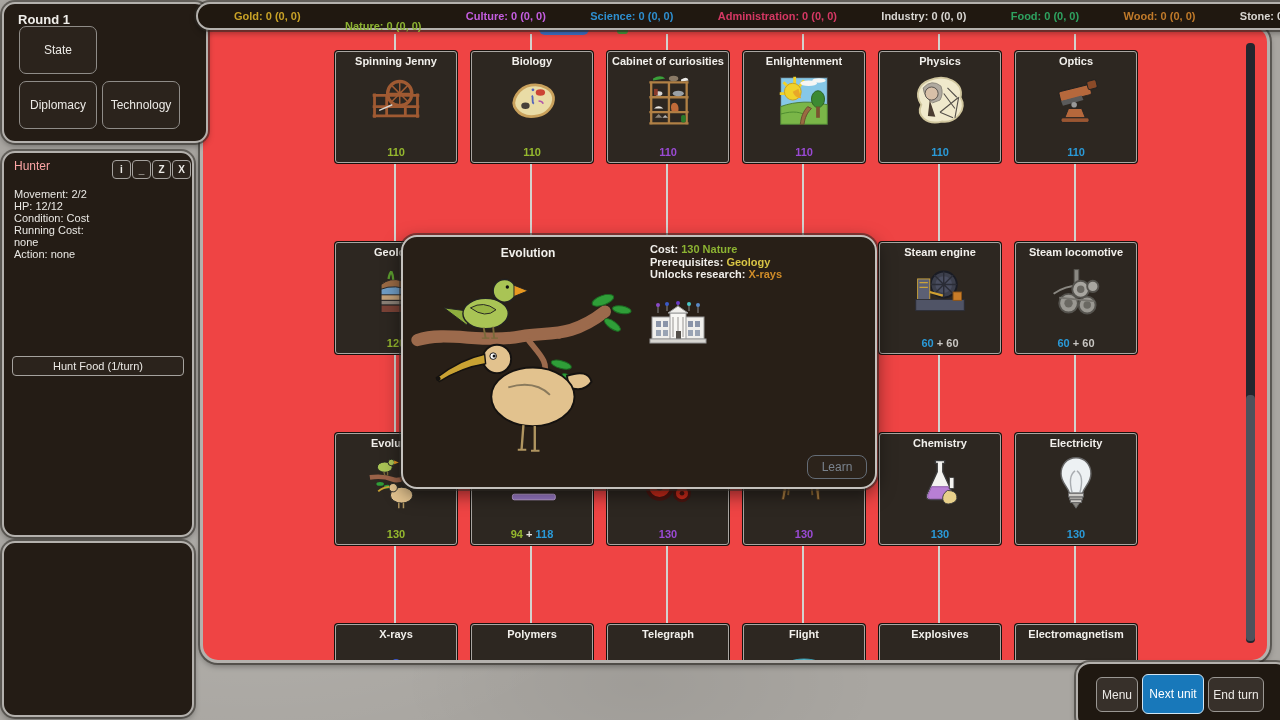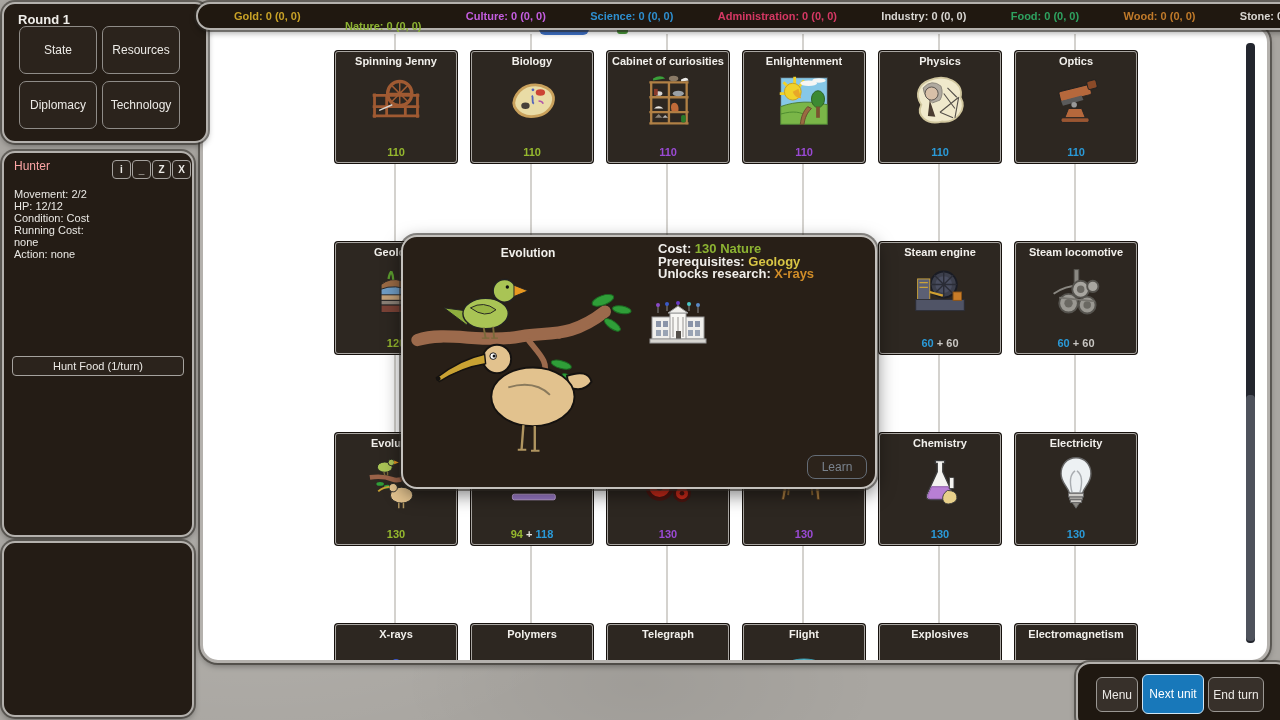--- a/index.html
+++ b/index.html
@@ -29,38 +29,38 @@
   .unit-panel{left:2px;top:151px;width:188px;height:382px;z-index:30;}
   .unit-title{position:absolute;left:10px;top:6px;font-size:12px;color:#fca5a5;}
   .win-btn{position:absolute;top:7px;width:17px;height:17px;background:#2b231c;border:1px solid #a5a29e;border-radius:4px;
     color:#eceae6;font-size:10px;font-weight:bold;display:flex;align-items:center;justify-content:center;cursor:pointer;}
   .unit-stats{position:absolute;left:10px;top:35px;font-size:11px;line-height:12px;color:#eae8e4;}
   .action-btn{position:absolute;left:8px;top:203px;width:170px;height:18px;background:#2b231c;border:1px solid #a5a29e;
     border-radius:4px;color:#eceae6;font-size:11px;display:flex;align-items:center;justify-content:center;cursor:pointer;}
   .empty-panel{left:2px;top:541px;width:188px;height:172px;z-index:30;}
   
   .main-panel{left:200px;top:24px;width:1064px;height:633px;border-radius:18px;border-width:3px;
-    background:#ffffff;overflow:hidden;z-index:10;}
+    background:#ef4444;overflow:hidden;z-index:10;}
   .conn{position:absolute;width:2px;background:#d4d2ce;}
   .card{position:absolute;width:120px;height:110px;background:#2d2721;border:1px solid #a9a6a2;border-radius:3px;
     box-shadow:0 0 0 1px #16110d;cursor:pointer;}
   .card .t{position:absolute;top:3px;left:2px;right:2px;text-align:center;font-size:11px;font-weight:600;
     color:#f2f0ec;white-space:nowrap;overflow:hidden;}
   .card .ic{position:absolute;left:32px;top:21px;width:56px;height:56px;}
   .card .ic svg{width:100%;height:100%;}
   .card .cost{position:absolute;bottom:4px;left:0;right:0;text-align:center;font-size:11px;font-weight:bold;color:#ccc;}
   .sb-track{position:absolute;left:1043px;top:16px;width:9px;height:600px;background:#23262e;border-radius:4px;}
   .sb-thumb{position:absolute;left:0;top:352px;width:9px;height:246px;background:#4e525c;border-radius:4px;cursor:pointer;}
   .sliver-blue{position:absolute;left:336px;top:0;width:50px;height:8px;background:#3f72c8;border-radius:0 0 6px 6px;}
   .sliver-green{position:absolute;left:414px;top:1px;width:11px;height:6px;background:#4a9a3a;border-radius:0 0 3px 3px;}
   
   .popup{position:absolute;left:198px;top:208px;width:472px;height:250px;background:#281f17;
     border:2px solid #c4c1bd;border-radius:16px;box-shadow:0 0 0 2px rgba(45,41,36,.55),0 6px 18px rgba(0,0,0,.5);z-index:20;}
   .popup-title{position:absolute;left:40px;top:9px;width:170px;text-align:center;font-size:12px;font-weight:600;color:#f2f0ec;}
-  .popup-info{position:absolute;left:255px;top:6px;font-size:13px;line-height:12.5px;color:#f0eeea;font-weight:600;}
+  .popup-info{position:absolute;left:247px;top:6px;font-size:11px;line-height:12.5px;color:#f0eeea;font-weight:600;}
   .learn-btn{position:absolute;right:8px;bottom:8px;width:58px;height:22px;background:rgba(255,255,255,.02);
     border:1px solid #646c76;border-radius:8px;color:#7a838e;font-size:12px;
     display:flex;align-items:center;justify-content:center;cursor:default;}
   .bird-art{position:absolute;left:8px;top:16px;width:240px;height:210px;}
   .bldg-icon{position:absolute;left:246px;top:64px;width:58px;height:44px;}
   
   .bottom-bar{left:1076px;top:662px;width:210px;height:64px;border-radius:14px;z-index:40;background:#1f1811;}
   .bb-btn{position:absolute;top:13px;height:33px;background:#37302a;border:1px solid #9a9793;border-radius:6px;
     color:#eceae6;font-size:12px;display:flex;align-items:center;justify-content:center;cursor:pointer;}
   .bb-btn.primary{top:10px;height:38px;background:#1878ba;border:1px solid #cfe4f2;color:#fff;}
@@ -411,21 +411,20 @@
   <span class="res-item" style="color: rgb(214, 56, 100);">Administration: 0 (0, 0)</span>
   <span class="res-item" style="color: rgb(216, 214, 210);">Industry: 0 (0, 0)</span>
   <span class="res-item" style="color: rgb(46, 162, 96);">Food: 0 (0, 0)</span>
   <span class="res-item" style="color: rgb(192, 122, 42);">Wood: 0 (0, 0)</span>
   <span class="res-item" style="color: rgb(216, 214, 210);">Stone: 0 (0, 0)</span>
 </div>
 
 <div class="chrome round-panel">
   <div class="round-title">Round 1</div>
   <div class="menu-btn" style="left:15px;top:22px">State</div>
-  <div class="menu-btn" style="left:98px;top:22px">Resources</div>
   <div class="menu-btn" style="left:15px;top:77px">Diplomacy</div>
   <div class="menu-btn" style="left:98px;top:77px">Technology</div>
 </div>
 
 <div class="chrome unit-panel">
   <div class="unit-title">Hunter</div>
   <div class="win-btn" style="left:108px">i</div>
   <div class="win-btn" style="left:128px">_</div>
   <div class="win-btn" style="left:148px">Z</div>
   <div class="win-btn" style="left:168px">X</div>

